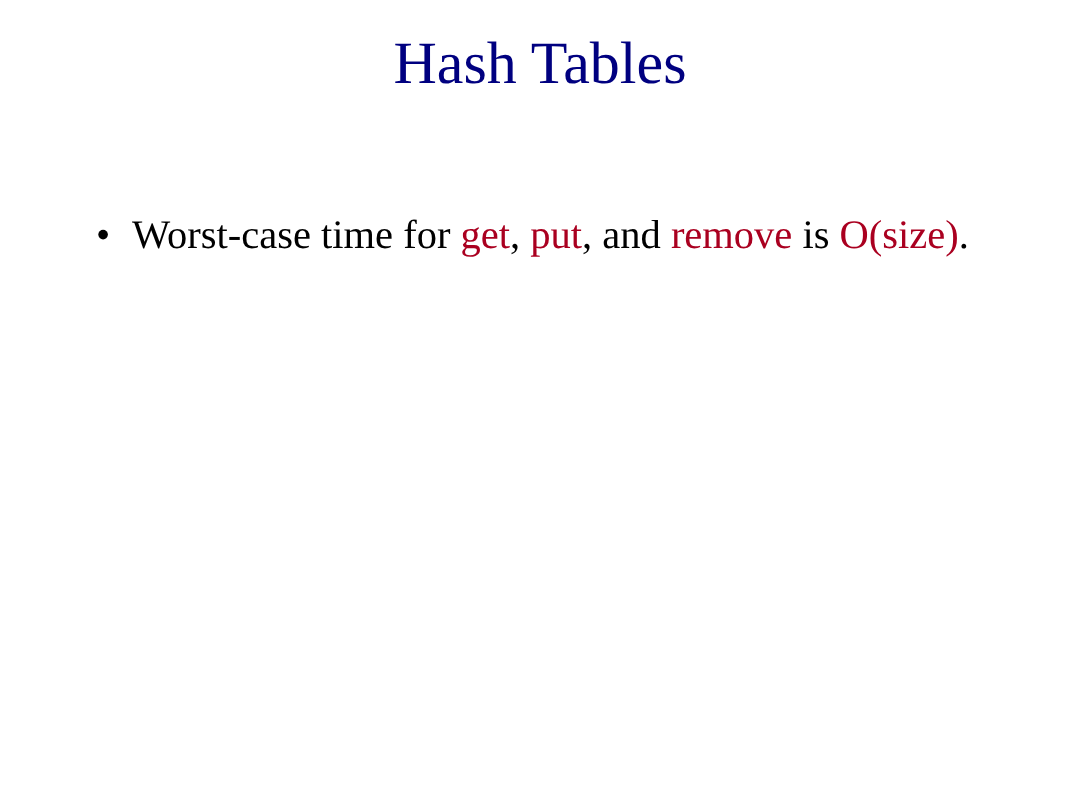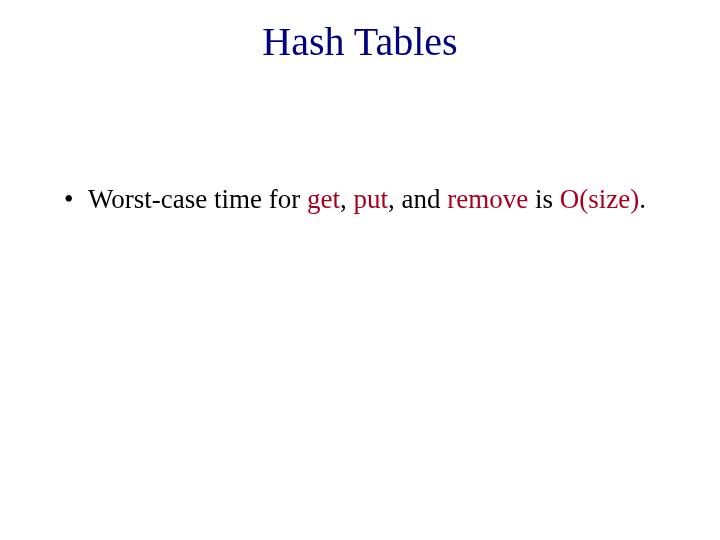--- a/index.html
+++ b/index.html
@@ -38,21 +38,20 @@
     padding: 0;
     margin: 0;
   }
   ul.bullets li {
     position: relative;
     padding-left: 28px;
     font-size: 27px;
     line-height: 1.25;
     margin-bottom: 4px;
     color: #000000;
-    margin-top: 43px;
   }
   ul.bullets li::before {
     content: "•";
     position: absolute;
     left: 4px;
     top: 0;
     color: #000000;
     font-size: 27px;
   }
   .red {

